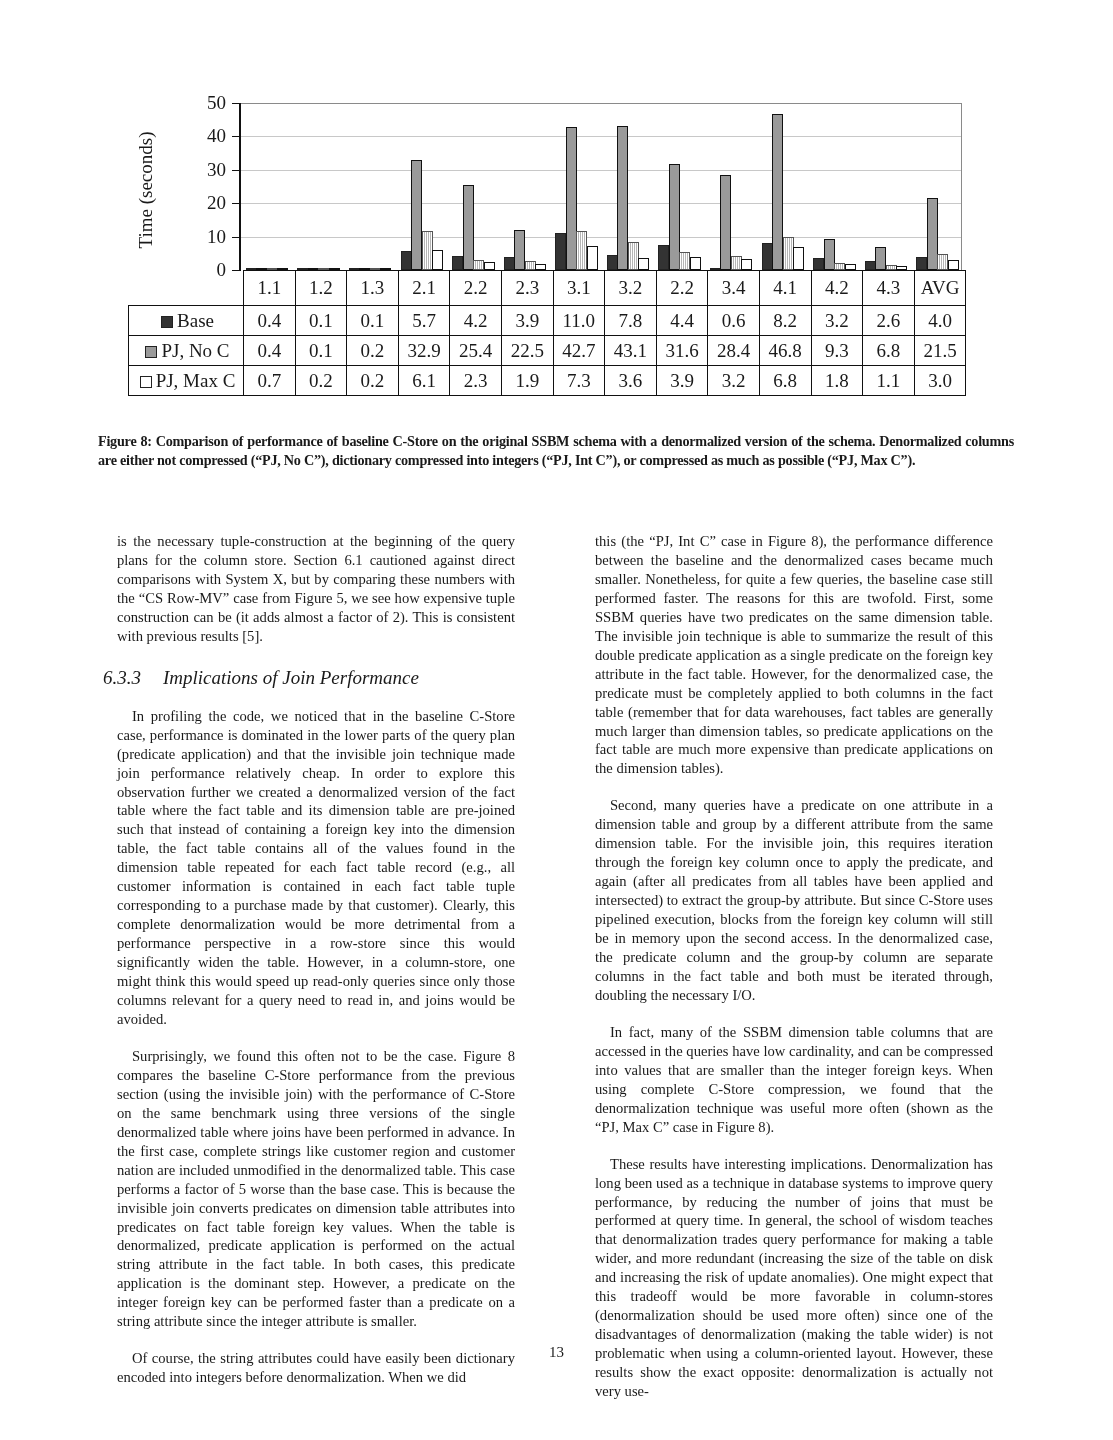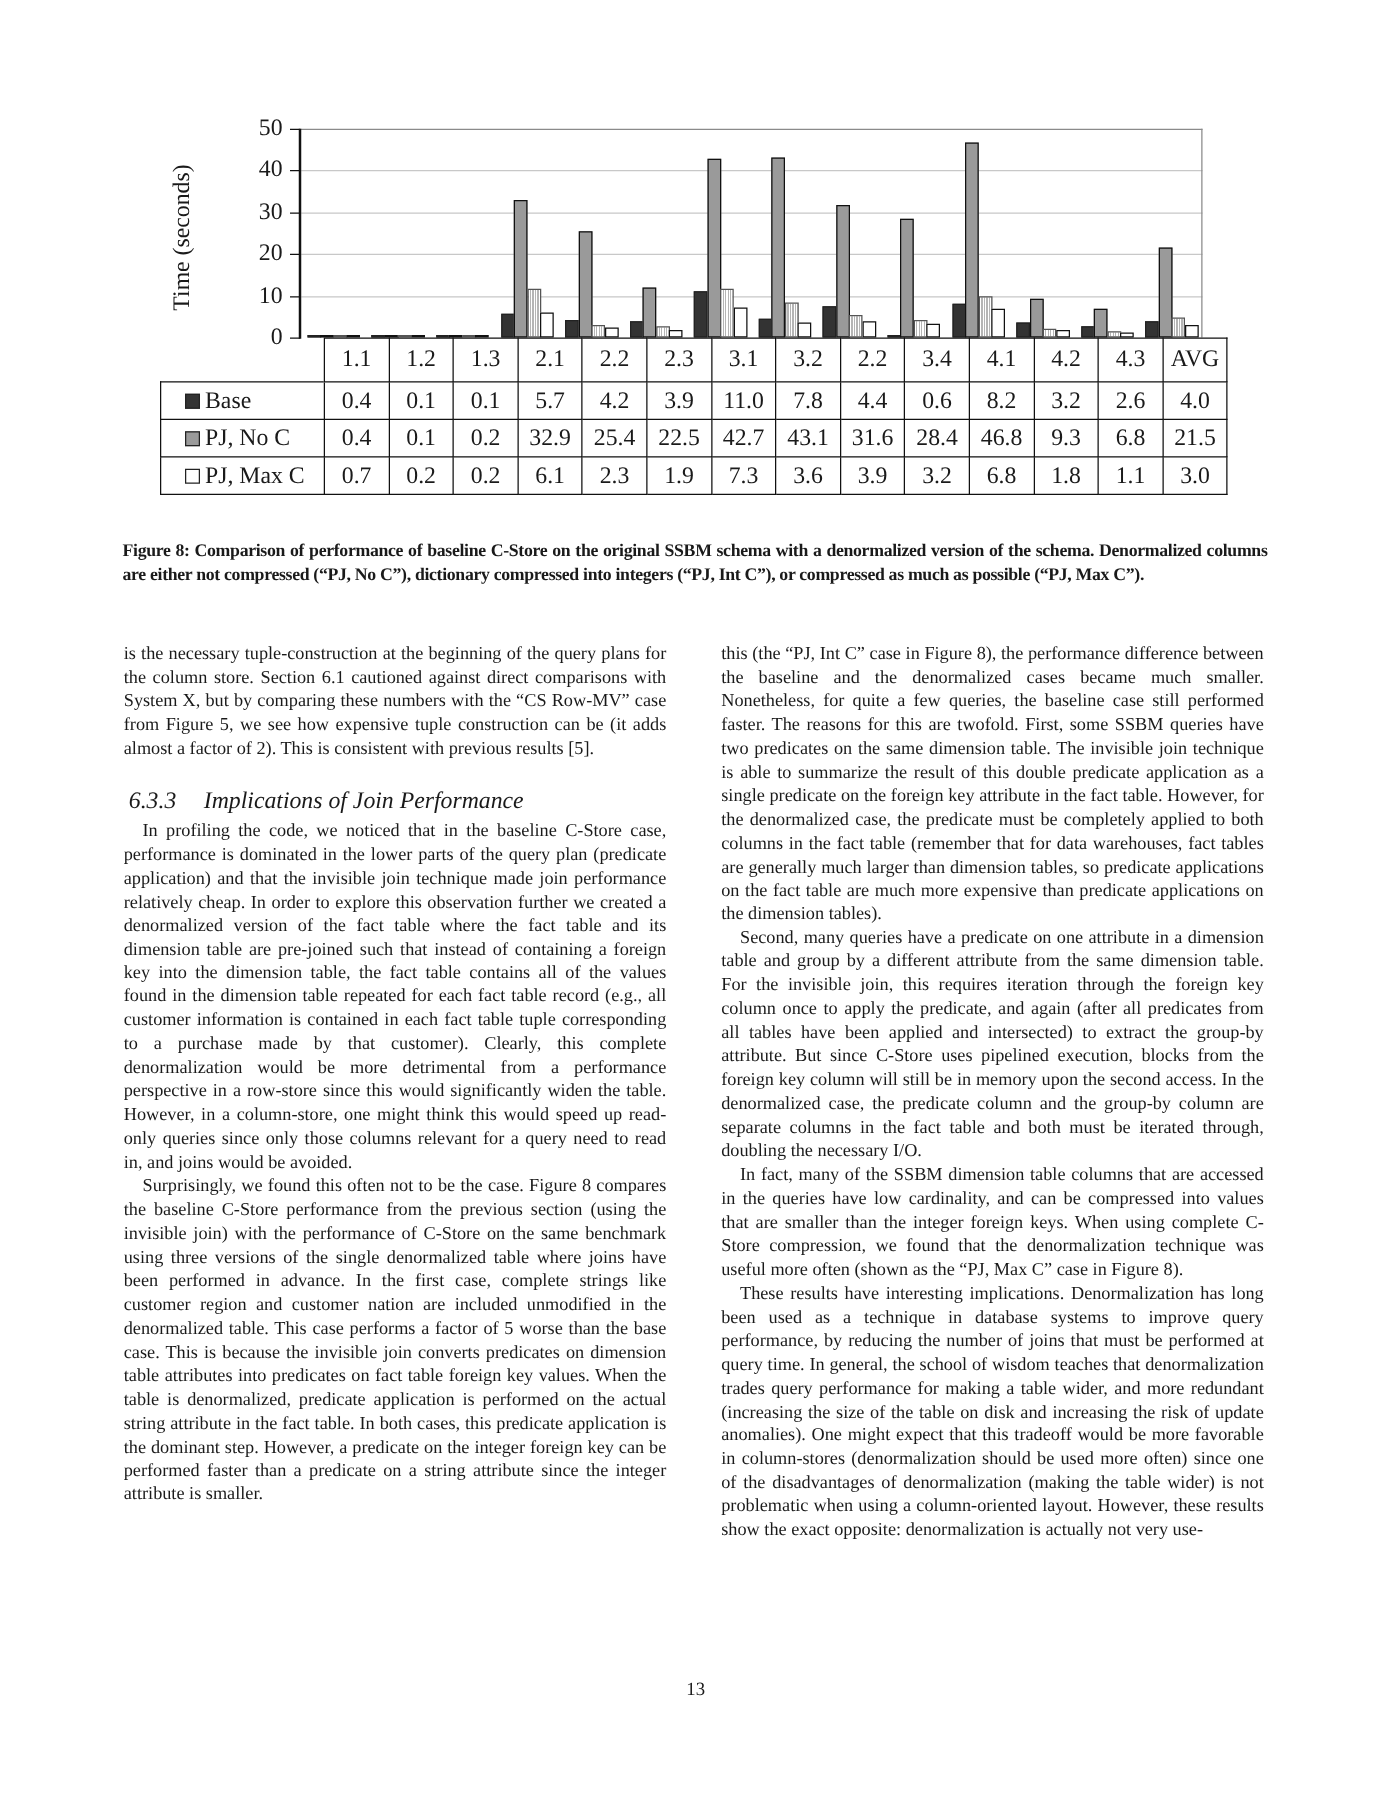--- a/index.html
+++ b/index.html
@@ -42,21 +42,21 @@
   
   table.dt {
     position: absolute; left: 128px; top: 270px;
     border-collapse: collapse; font-size: 19px;
   }
   table.dt td {
     border: 1px solid #111; height: 29px; padding: 0; text-align: center;
     width: 50.6px; line-height: 22px;
   }
   table.dt td.leg {
-    width: 111px; text-align: left; padding-left: 19px; white-space: nowrap;
+    width: 111px; text-align: center; padding-left: 3px; white-space: nowrap;
   }
   table.dt td.empty { border: none; border-right: 1px solid #111; }
   table.dt tr.hdr td { height: 34px; }
   .sw {
     display: inline-block; width: 12px; height: 12px; margin-right: 4px;
     vertical-align: -1px; box-sizing: border-box; border: 1px solid #222;
   }
   .sw.s0 { background: #333; }
   .sw.s1 { background: #9a9a9a; }
   .sw.s2 { background: repeating-linear-gradient(90deg, #fff 0px, #fff 1px, #aaa 1px, #aaa 2px); border-color:#666; }
@@ -69,21 +69,21 @@
     letter-spacing: -0.25px;
   }
 
   
   .col {
     position: absolute; top: 514px; width: 434px;
     font-size: 14.6px; line-height: 18.95px; text-align: justify;
   }
   .col.left { left: 99px; }
   .col.right { left: 577px; }
-  .col p { margin: 0; text-indent: 0; }
+  .col p { margin: 18px; text-indent: 0; }
   .col p.ind { text-indent: 15px; }
   .section-head {
     font-style: italic; font-size: 19px; margin: 21px 0 4px 4px; line-height: 22px; text-align: left;
   }
   .section-head .num { margin-right: 22px; }
   .pagenum {
     position: absolute; left: 0; width: 1113px; top: 1344px; text-align: center; font-size: 15px;
   }
 </style>
 </head>
@@ -248,20 +248,21 @@
 
 <div class="caption">Figure 8: Comparison of performance of baseline C-Store on the original SSBM schema with a denormalized version of the schema. Denormalized columns are either not compressed (“PJ, No C”), dictionary compressed into integers (“PJ, Int C”), or compressed as much as possible (“PJ, Max C”).</div>
 
 <div class="col left">
   <p>is the necessary tuple-construction at the beginning of the query plans for the column store.  Section 6.1 cautioned against direct comparisons with System X, but by comparing these numbers with the “CS Row-MV” case from Figure 5, we see how expensive tuple construction can be (it adds almost a factor of 2). This is consistent with previous results [5].</p>
   <div class="section-head">
     <span class="num">6.3.3</span><span>Implications of Join Performance</span>
   </div>
   <p class="ind">In profiling the code, we noticed that in the baseline C-Store case, performance is dominated in the lower parts of the query plan (predicate application) and that the invisible join technique made join performance relatively cheap.  In order to explore this observation further we created a denormalized version of the fact table where the fact table and its dimension table are pre-joined such that instead of containing a foreign key into the dimension table, the fact table contains all of the values found in the dimension table repeated for each fact table record (e.g., all customer information is contained in each fact table tuple corresponding to a purchase made by that customer).  Clearly, this complete denormalization would be more detrimental from a performance perspective in a row-store since this would significantly widen the table. However, in a column-store, one might think this would speed up read-only queries since only those columns relevant for a query need to read in, and joins would be avoided.</p>
   <p class="ind">Surprisingly, we found this often not to be the case.  Figure 8 compares the baseline C-Store performance from the previous section (using the invisible join) with the performance of C-Store on the same benchmark using three versions of the single denormalized table where joins have been performed in advance. In the first case, complete strings like customer region and customer nation are included unmodified in the denormalized table. This case performs a factor of 5 worse than the base case.  This is because the invisible join converts predicates on dimension table attributes into predicates on fact table foreign key values.  When the table is denormalized, predicate application is performed on the actual string attribute in the fact table. In both cases, this predicate application is the dominant step. However, a predicate on the integer foreign key can be performed faster than a predicate on a string attribute since the integer attribute is smaller.</p>
+  <p class="ind">Of course, the string attributes could have easily been dictionary encoded into integers before denormalization.  When we did</p>
 </div>
 
 <div class="col right">
   <p>this (the “PJ, Int C” case in Figure 8), the performance difference between the baseline and the denormalized cases became much smaller.  Nonetheless, for quite a few queries, the baseline case still performed faster. The reasons for this are twofold. First, some SSBM queries have two predicates on the same dimension table. The invisible join technique is able to summarize the result of this double predicate application as a single predicate on the foreign key attribute in the fact table.  However, for the denormalized case, the predicate must be completely applied to both columns in the fact table (remember that for data warehouses, fact tables are generally much larger than dimension tables, so predicate applications on the fact table are much more expensive than predicate applications on the dimension tables).</p>
   <p class="ind">Second, many queries have a predicate on one attribute in a dimension table and group by a different attribute from the same dimension table. For the invisible join, this requires iteration through the foreign key column once to apply the predicate, and again (after all predicates from all tables have been applied and intersected) to extract the group-by attribute.  But since C-Store uses pipelined execution, blocks from the foreign key column will still be in memory upon the second access. In the denormalized case, the predicate column and the group-by column are separate columns in the fact table and both must be iterated through, doubling the necessary I/O.</p>
   <p class="ind">In fact, many of the SSBM dimension table columns that are accessed in the queries have low cardinality, and can be compressed into values that are smaller than the integer foreign keys.  When using complete C-Store compression, we found that the denormalization technique was useful more often (shown as the “PJ, Max C” case in Figure 8).</p>
   <p class="ind">These results have interesting implications. Denormalization has long been used as a technique in database systems to improve query performance, by reducing the number of joins that must be performed at query time.  In general, the school of wisdom teaches that denormalization trades query performance for making a table wider, and more redundant (increasing the size of the table on disk and increasing the risk of update anomalies).  One might expect that this tradeoff would be more favorable in column-stores (denormalization should be used more often) since one of the disadvantages of denormalization (making the table wider) is not problematic when using a column-oriented layout.  However, these results show the exact opposite: denormalization is actually not very use-</p>
 </div>
 
 <div class="pagenum">13</div>

